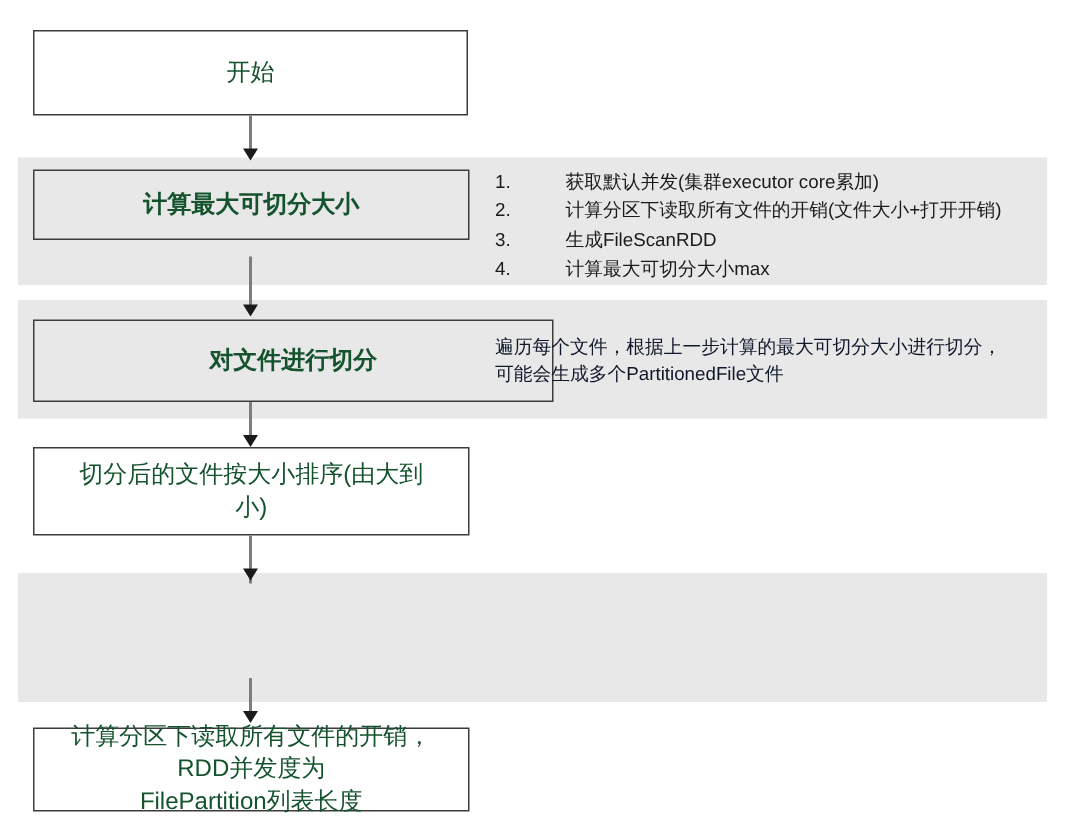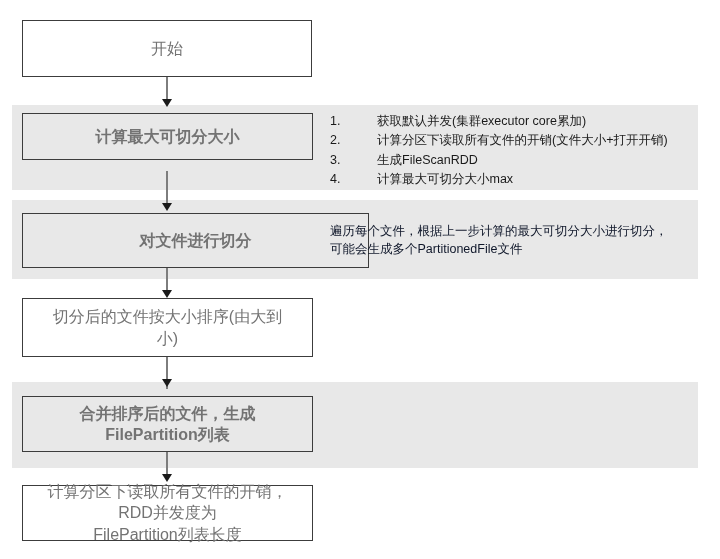--- a/index.html
+++ b/index.html
@@ -30,21 +30,21 @@
   .node {
     position: absolute;
     box-sizing: border-box;
     border: 1.3px solid #3c3c3c;
     display: flex;
     align-items: center;
     justify-content: center;
     text-align: center;
     line-height: 1.32;
     font-size: 16px;
-    color: #737373;
+    color: #14532d;
     padding: 2px 8px;
   }
   .node.white { background: #ffffff; }
   .node.grey  { background: #e8e8e8; }
 
   .node-text {
     display: block;
     width: 100%;
   }
 
@@ -124,26 +124,20 @@
     <span class="node-text">对文件进行切分</span>
   </div>
 
   <div class="node white" style="left:22px; top:298px; width:291px; height:59px;">
     <span class="node-text">
       <span>切分后的文件按大小排序(由大到</span><br>
       <span>小)</span>
     </span>
   </div>
 
-  <div class="node grey" style="left:22px; top:396px; width:291px; height:56px; font-weight:bold;">
-    <span class="node-text">
-      <span>合并排序后的文件，生成</span><br>
-      <span>FilePartition列表</span>
-    </span>
-  </div>
 
   <div class="node white" style="left:22px; top:485px; width:291px; height:56px;">
     <span class="node-text">
       <span>计算分区下读取所有文件的开销，RDD并发度为</span><br>
       <span>FilePartition列表长度</span>
     </span>
   </div>
 
   <div class="olist" style="left:330px; top:112px; width:370px;">
     <div class="olist-row">

